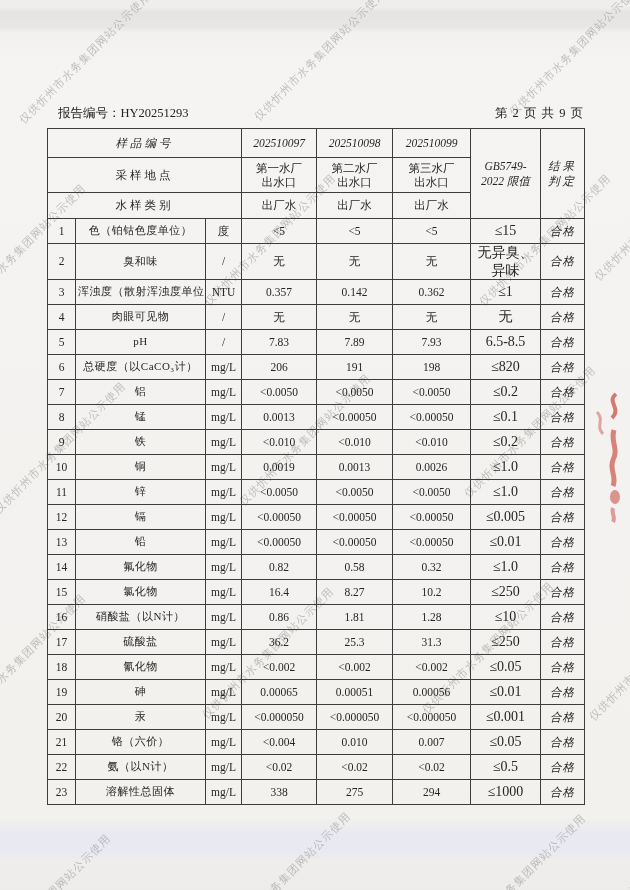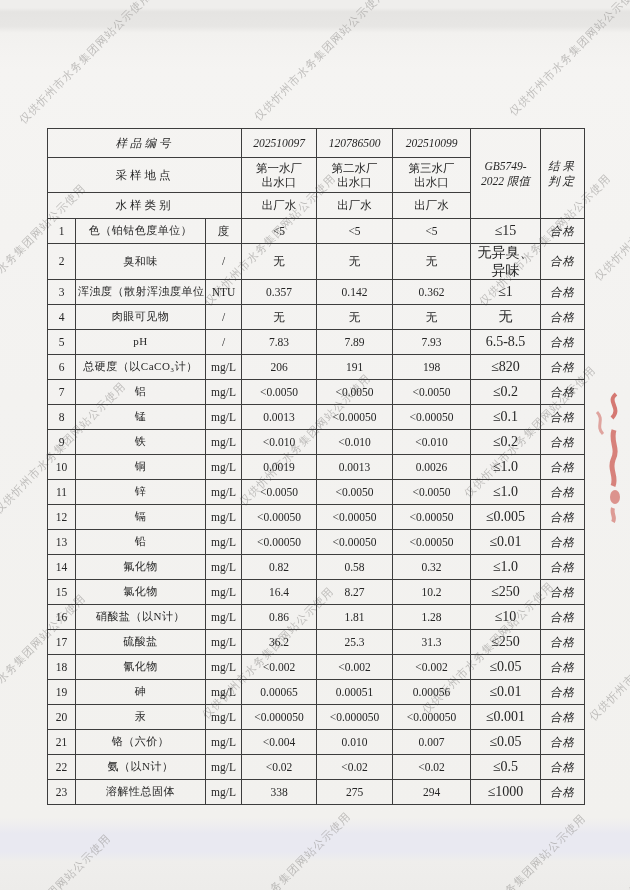--- a/index.html
+++ b/index.html
@@ -76,37 +76,43 @@
       <div class="wm" style="left: 268px; top: 653px;">仅供忻州市水务集团网站公示使用</div>
       <div class="wm" style="left: 488px; top: 648px;">仅供忻州市水务集团网站公示使用</div>
       <div class="wm" style="left: 655px; top: 655px;">仅供忻州市水务集团网站公示使用</div>
       <div class="wm" style="left: 45px; top: 900px;">仅供忻州市水务集团网站公示使用</div>
       <div class="wm" style="left: 285px; top: 878px;">仅供忻州市水务集团网站公示使用</div>
       <div class="wm" style="left: 520px; top: 880px;">仅供忻州市水务集团网站公示使用</div>
       <div class="wm" style="left: 660px; top: 865px;">仅供忻州市水务集团网站公示使用</div>
     </div>
 
 
+  <div class="meta">
+    <span>
+      <span>报告编号：</span><span>HY20251293</span>
+    </span>
+    <span class="pageinfo">第 2 页 共 9 页</span>
+  </div>
 
   <table class="report">
     <colgroup>
       <col style="width:28px">
         <col style="width:130px">
         <col style="width:36px">
       <col style="width:75px">
         <col style="width:76px">
         <col style="width:78px">
       <col style="width:70px">
         <col style="width:44px">
     </colgroup>
     <thead>
       <tr class="rh1">
         <th colspan="3" class="hdr-label">样品编号</th>
         <th>202510097</th>
-        <th>120786500</th>
+        <th>202510098</th>
         <th>202510099</th>
         <th rowspan="3" class="two-line">GB5749-
 2022 限值</th>
         <th rowspan="3" class="two-line hdr-label">结果
 判定</th>
       </tr>
       <tr class="rh2">
         <th colspan="3" class="hdr-label">采样地点</th>
         <th class="two-line">第一水厂
 出水口</th>

